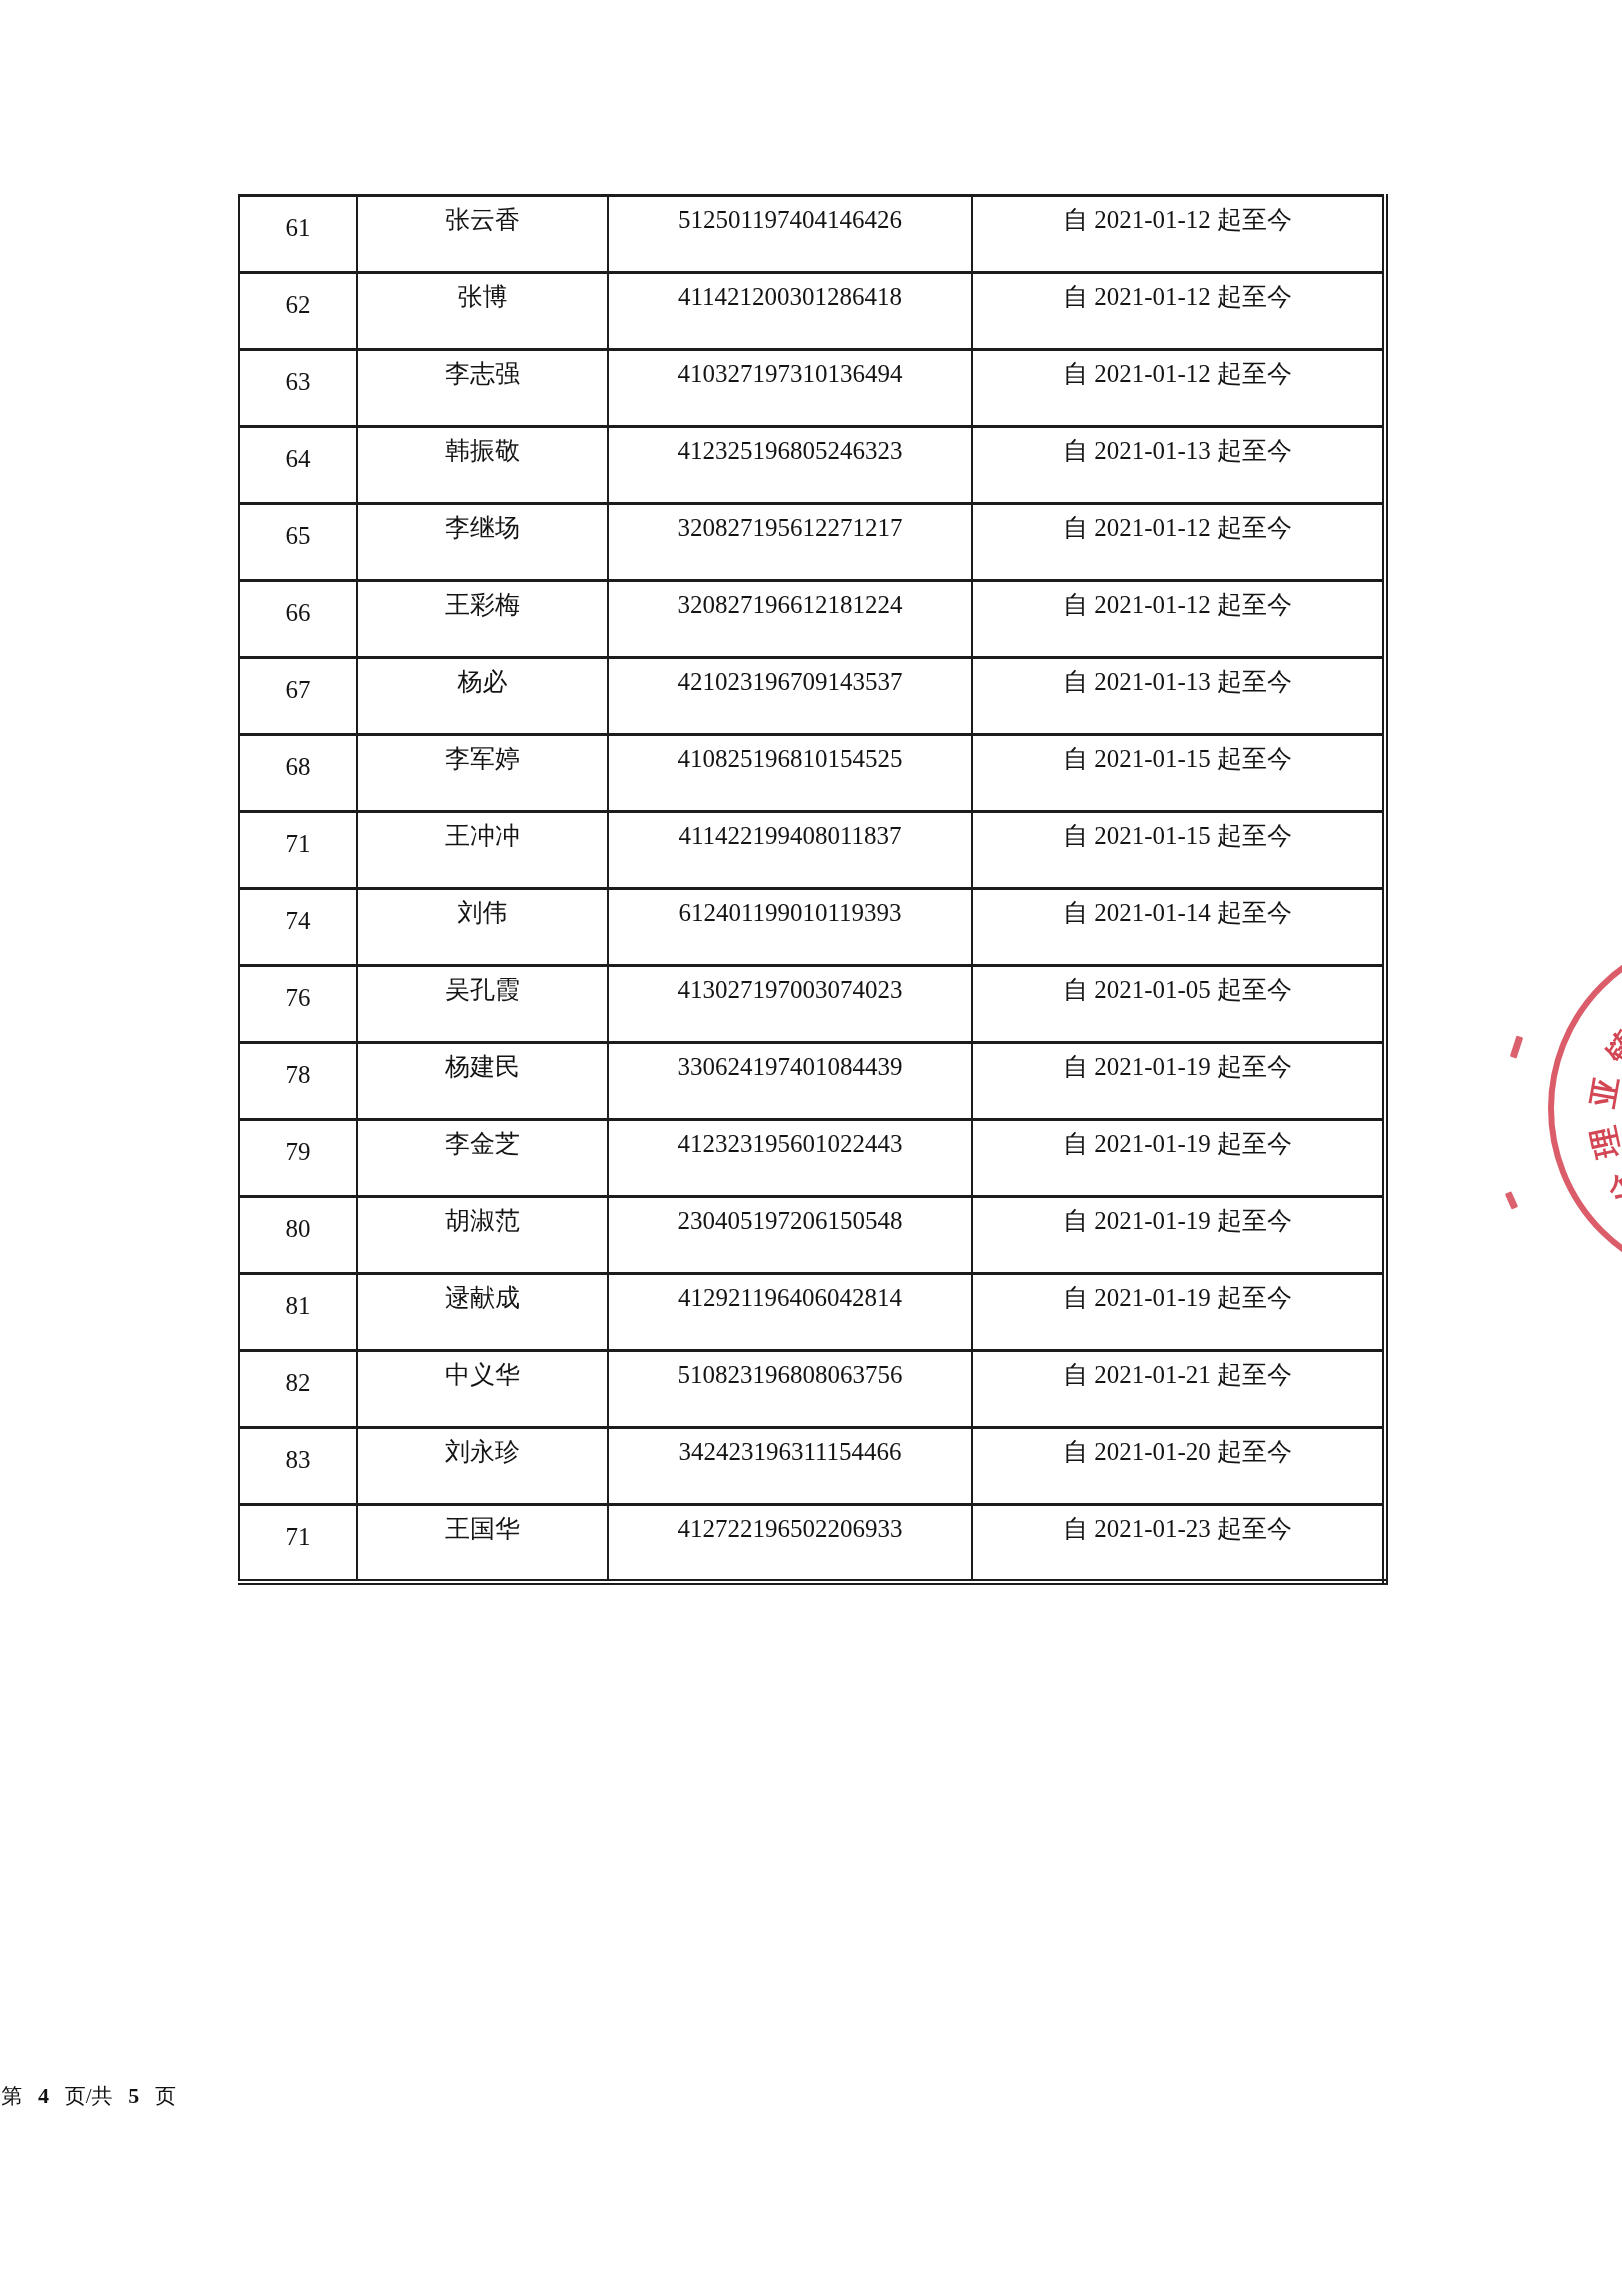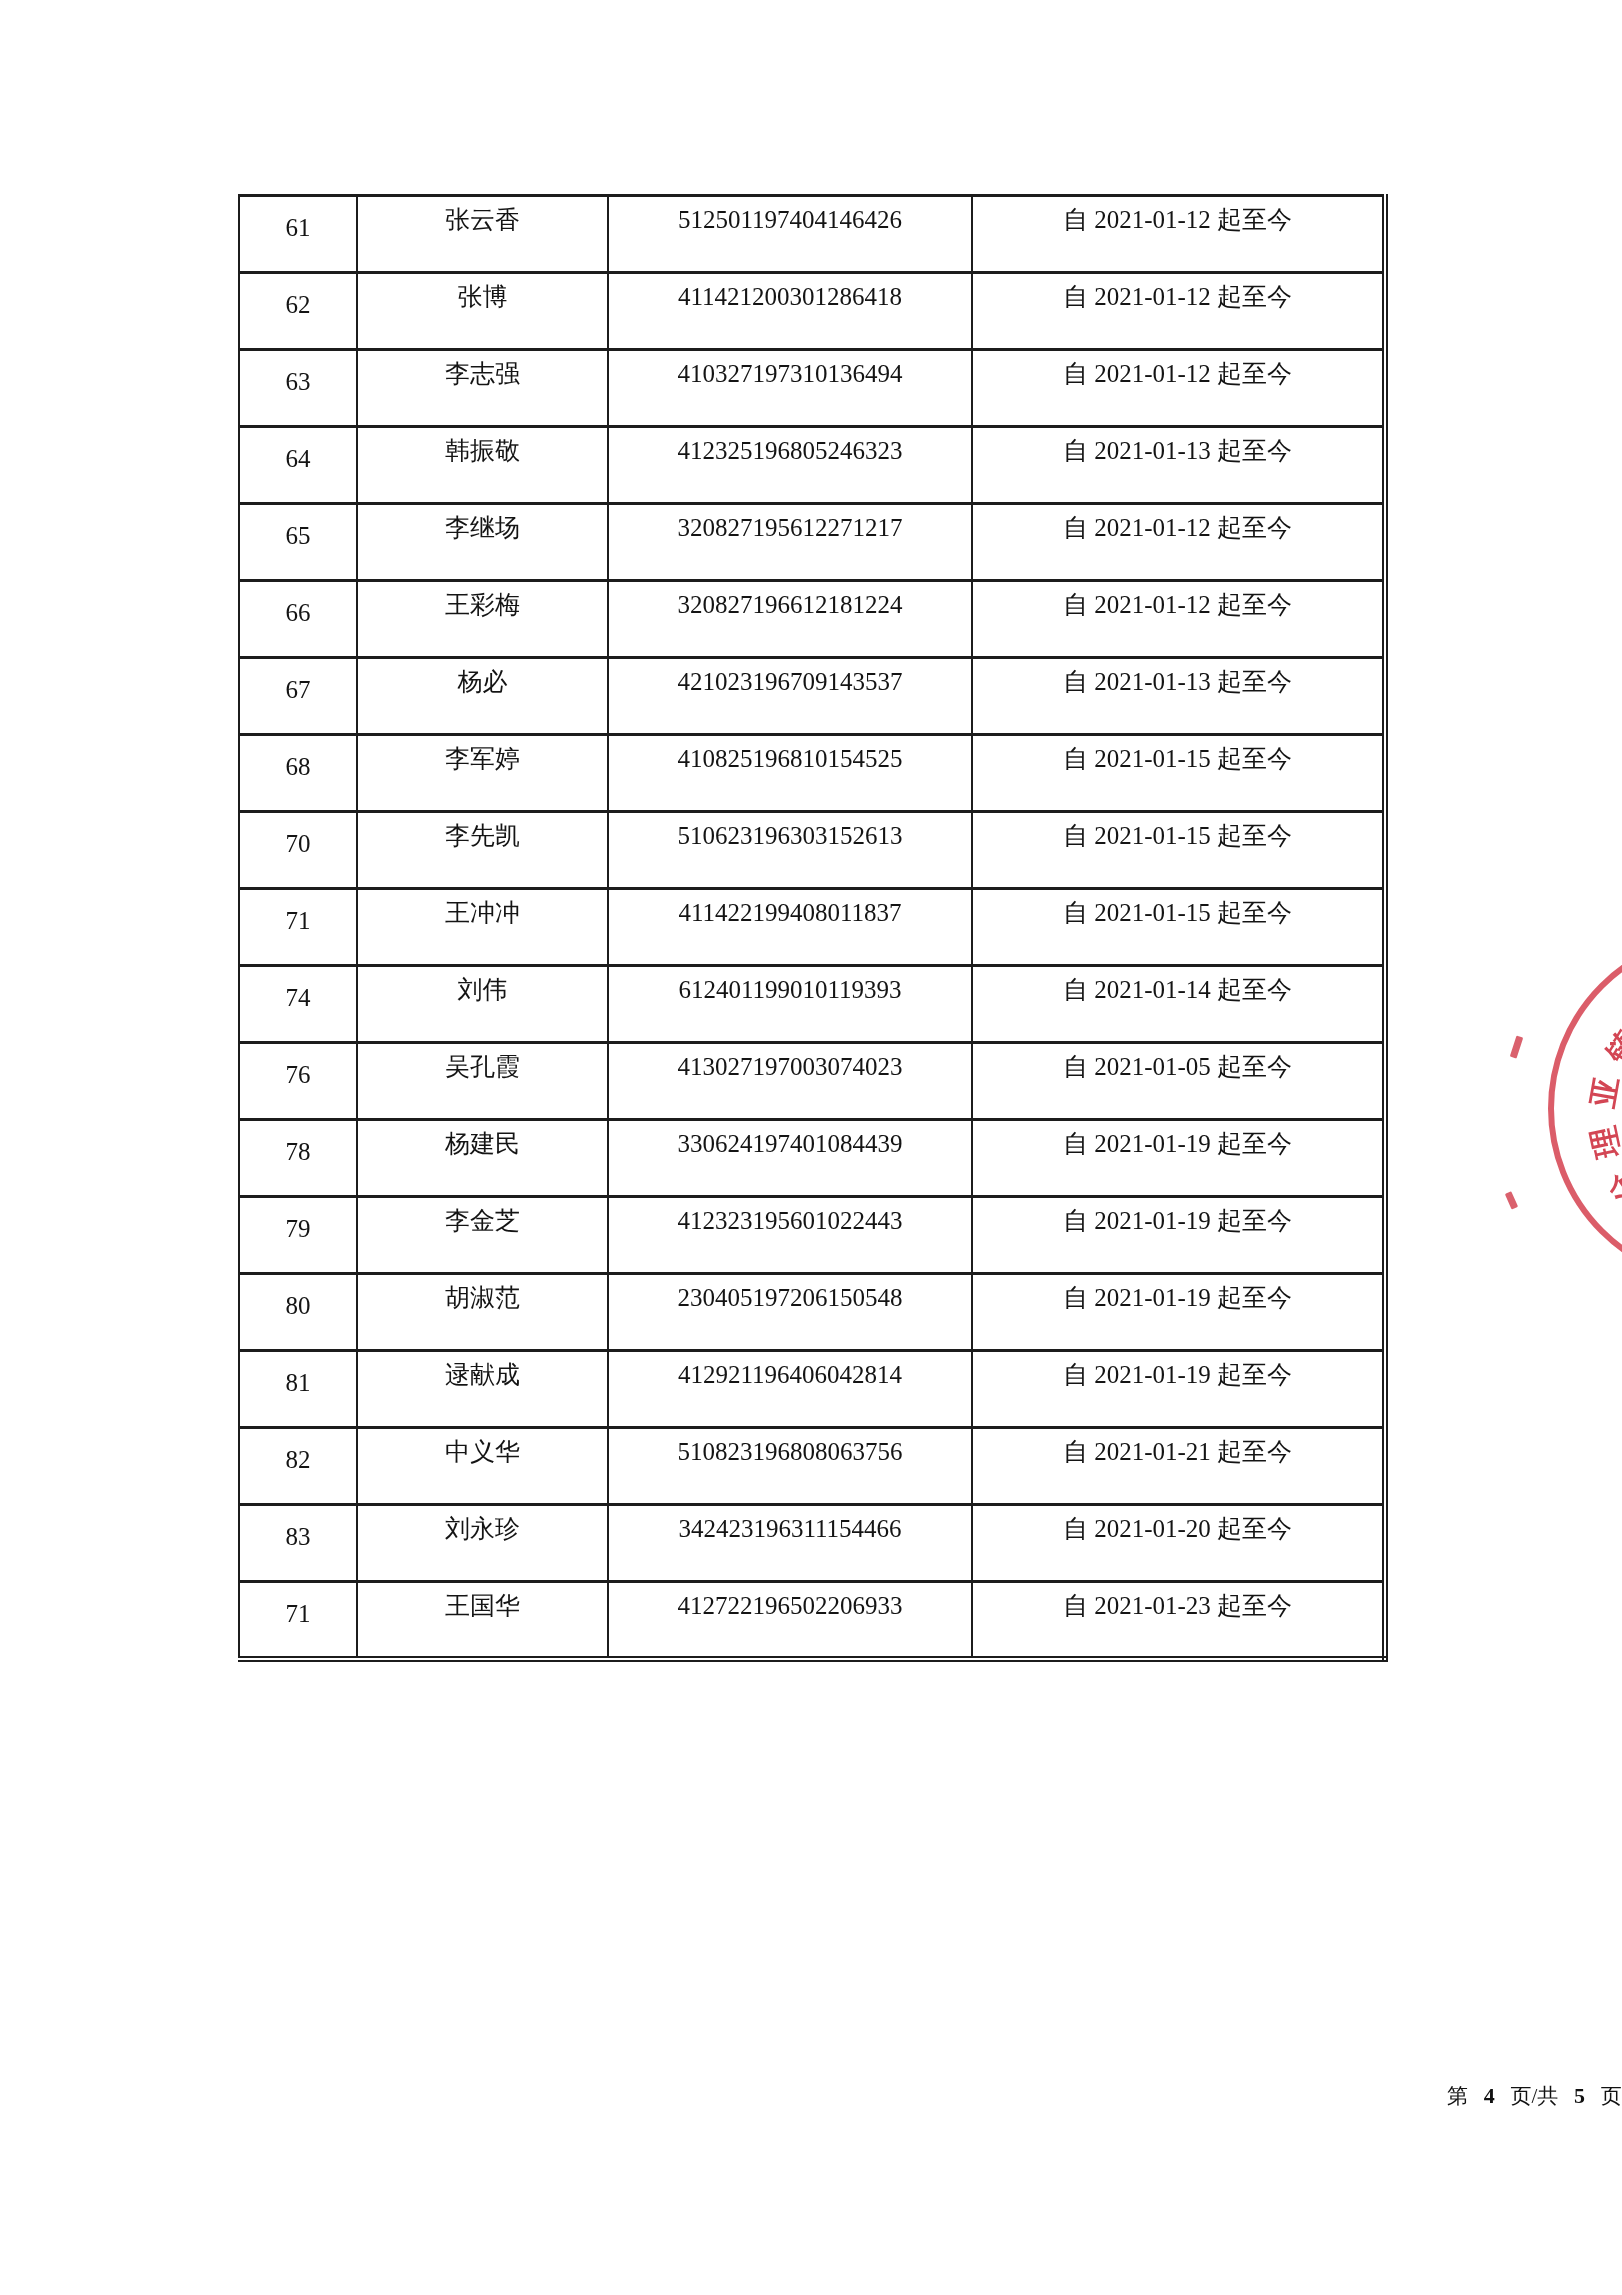--- a/index.html
+++ b/index.html
@@ -41,21 +41,21 @@
     line-height:1.1;
     padding:9.2px 3.9px 0 3.9px;
     overflow:hidden;
     white-space:nowrap;
   }
   table.roster td.c-no{padding-top:17px;}
   
   .footer{
     position:absolute;
     left:0;top:2082px;width:1623px;
-    text-align:right;
+    text-align:left;
     font-size:21px;
     color:#111;
   }
   .footer .num{
     font-weight:bold;
     font-size:22px;
     margin:0 9.2px;
   }
   .footer .word{margin:0 1.3px;}
   
@@ -141,26 +141,20 @@
     <td class="c-id">421023196709143537</td>
     <td class="c-date">自 2021-01-13 起至今</td>
   </tr>
         <tr>
     <td class="c-no">68</td>
     <td class="c-name">李军婷</td>
     <td class="c-id">410825196810154525</td>
     <td class="c-date">自 2021-01-15 起至今</td>
   </tr>
         <tr>
-    <td class="c-no">70</td>
-    <td class="c-name">李先凯</td>
-    <td class="c-id">510623196303152613</td>
-    <td class="c-date">自 2021-01-15 起至今</td>
-  </tr>
-        <tr>
     <td class="c-no">71</td>
     <td class="c-name">王冲冲</td>
     <td class="c-id">411422199408011837</td>
     <td class="c-date">自 2021-01-15 起至今</td>
   </tr>
         <tr>
     <td class="c-no">74</td>
     <td class="c-name">刘伟</td>
     <td class="c-id">612401199010119393</td>
     <td class="c-date">自 2021-01-14 起至今</td>

